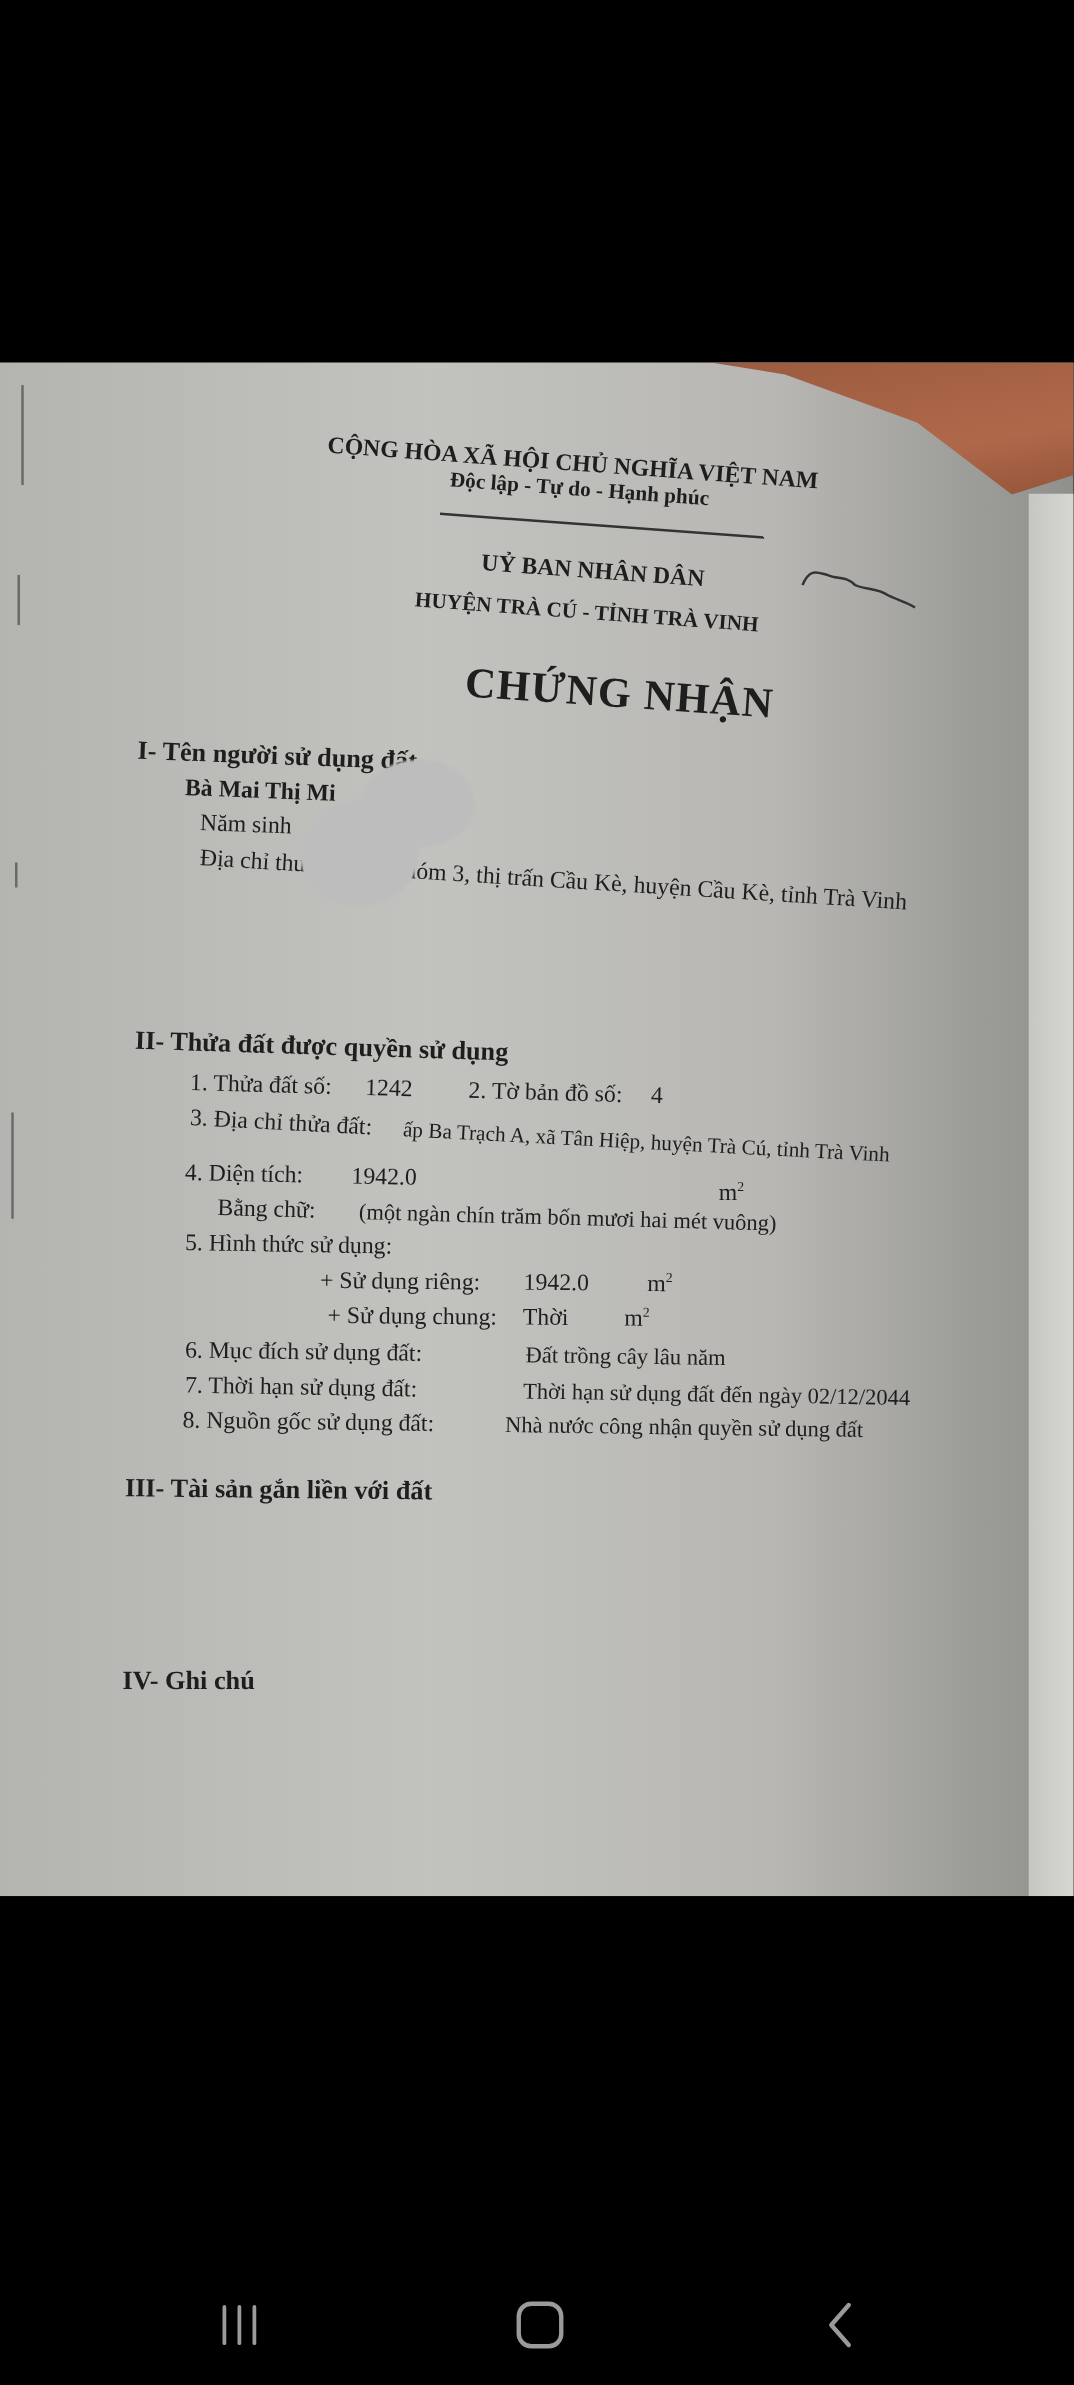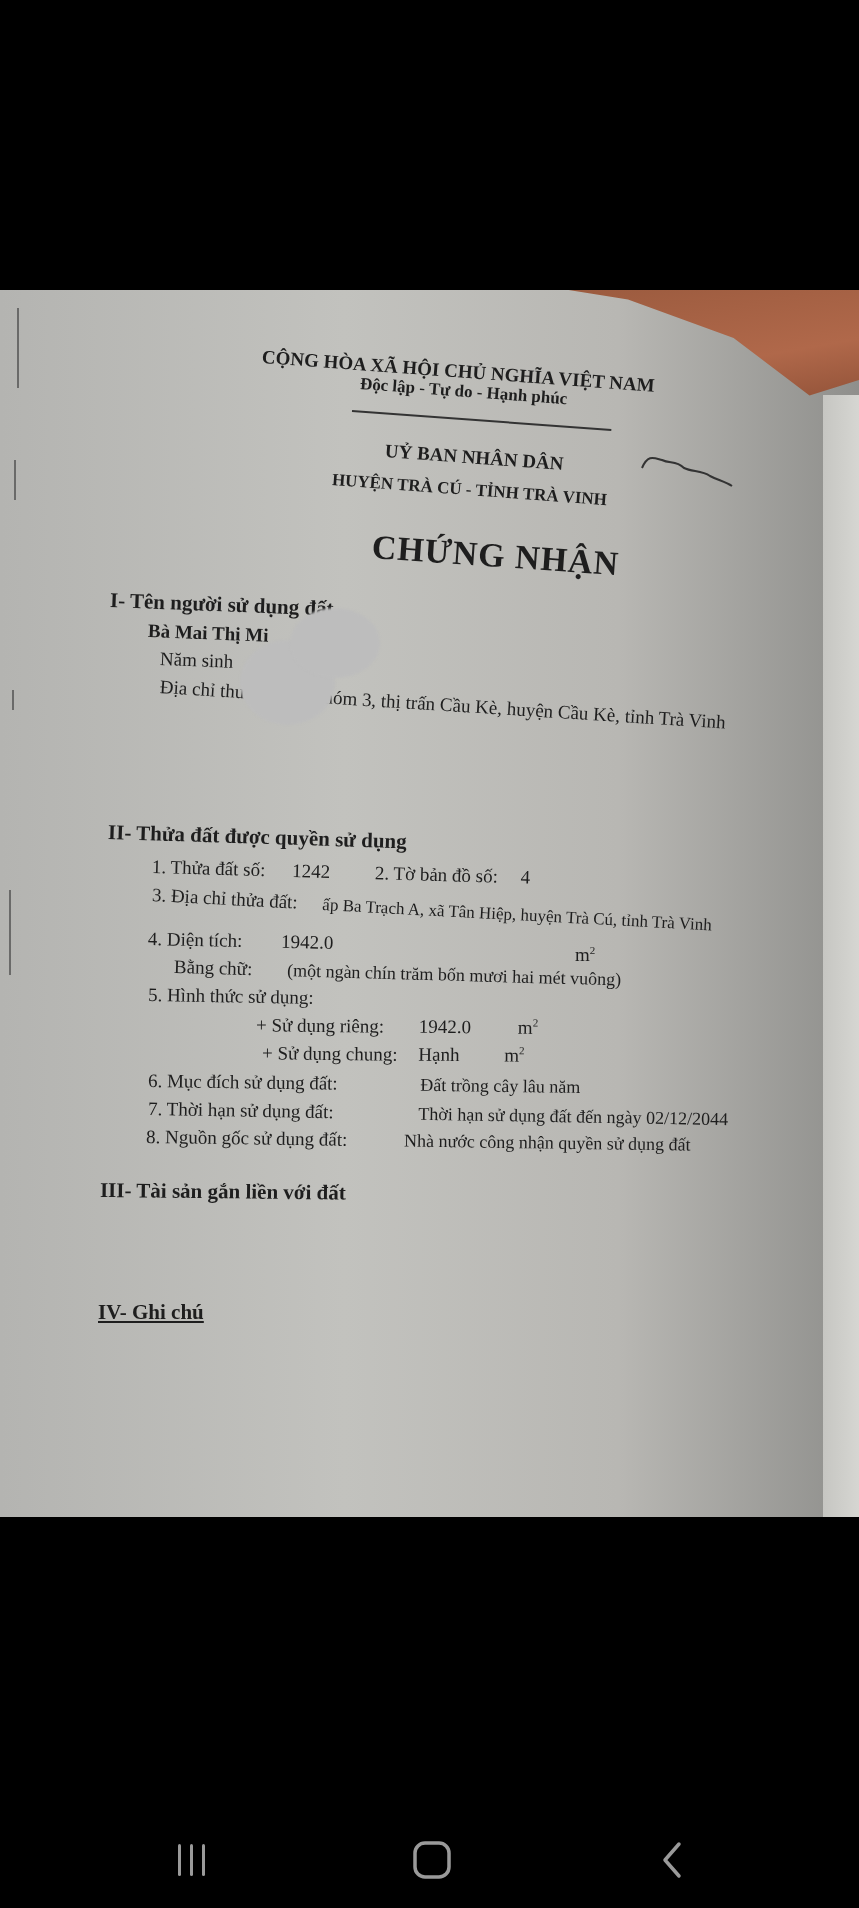--- a/index.html
+++ b/index.html
@@ -101,39 +101,39 @@
     </div>
     <div class="t row" style="left:148px;top:694px;transform:rotate(1deg);">5. Hình thức sử dụng:</div>
 
     <div class="t row" style="left:256px;top:724px;transform:rotate(0.6deg);">
       <span>+ Sử dụng riêng:</span>
       <span style="margin-left:30px;">1942.0</span>
       <span style="margin-left:42px;"><span>m</span><sup>2</sup></span>
     </div>
     <div class="t row" style="left:262px;top:752px;transform:rotate(0.6deg);">
       <span>+ Sử dụng chung:</span>
-      <span style="margin-left:16px;">Hạnh</span>
+      <span style="margin-left:16px;">Thời</span>
       <span style="margin-left:40px;"><span>m</span><sup>2</sup></span>
     </div>
     <div class="t row" style="left:148px;top:780px;transform:rotate(0.8deg);">
       <span>6. Mục đích sử dụng đất:</span>
       <span style="margin-left:78px;font-size:18px;">Đất trồng cây lâu năm</span>
     </div>
     <div class="t row" style="left:148px;top:808px;transform:rotate(1deg);">
       <span>7. Thời hạn sử dụng đất:</span>
       <span style="margin-left:80px;font-size:18px;">Thời hạn sử dụng đất đến ngày 02/12/2044</span>
     </div>
     <div class="t row" style="left:146px;top:836px;transform:rotate(0.8deg);">
       <span>8. Nguồn gốc sử dụng đất:</span>
       <span style="margin-left:52px;font-size:18px;">Nhà nước công nhận quyền sử dụng đất</span>
     </div>
 
     <div class="t sec" style="left:100px;top:888px;transform:rotate(0.6deg);">III- Tài sản gắn liền với đất</div>
 
-    <div class="t sec" style="left:98px;top:1010px;text-decoration:underline;">IV- Ghi chú</div>
+    <div class="t sec" style="left:98px;top:1042px;">IV- Ghi chú</div>
   </div>
 </div>
 
 <div class="nav"></div>
 <div class="nav-btn" style="left:162px;">
   <svg width="36" height="36">
     <rect x="4" y="2" width="3" height="32" rx="1.5" fill="#9a9a9a"></rect>
     <rect x="16" y="2" width="3" height="32" rx="1.5" fill="#9a9a9a"></rect>
     <rect x="28" y="2" width="3" height="32" rx="1.5" fill="#9a9a9a"></rect>
   </svg>

